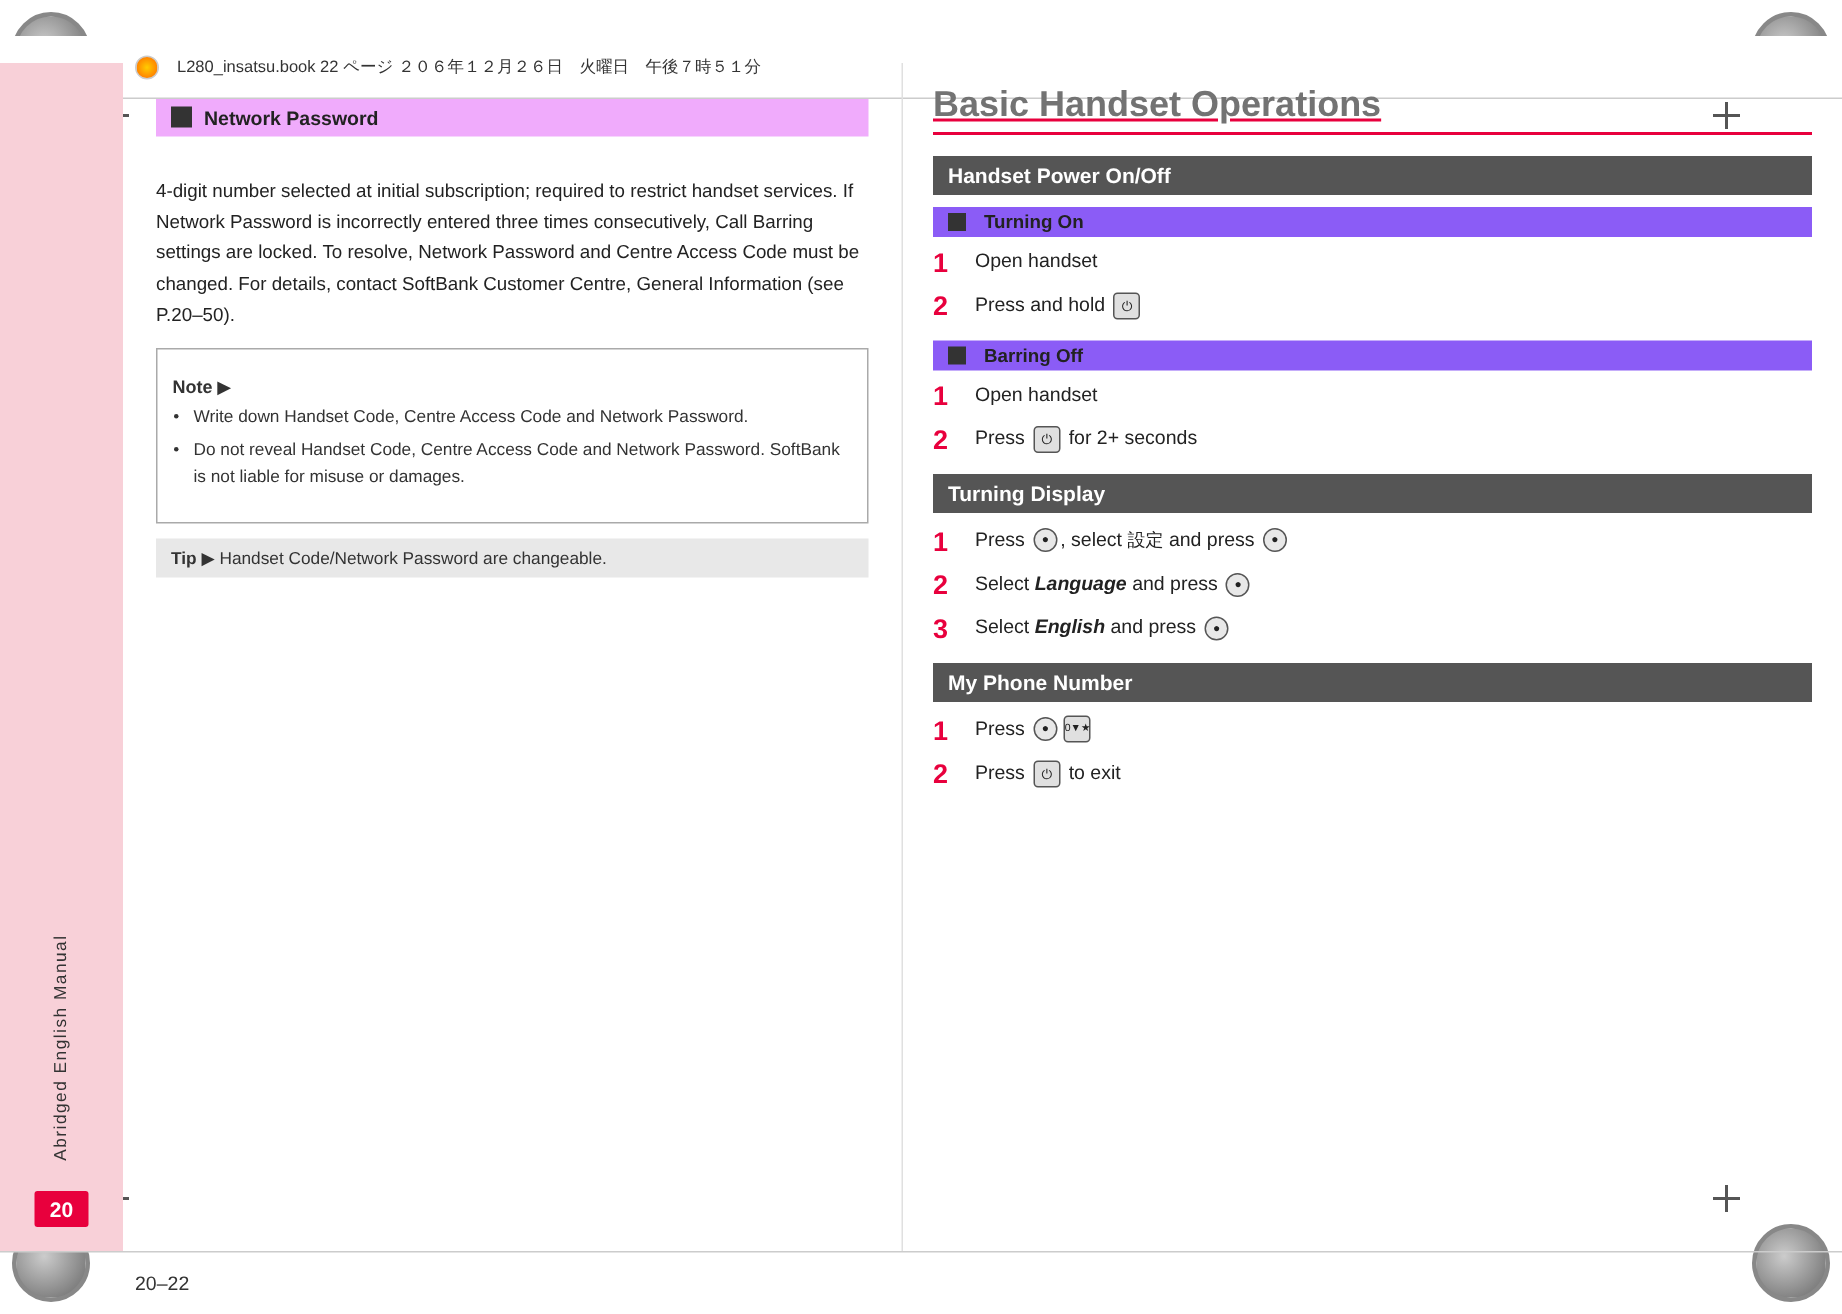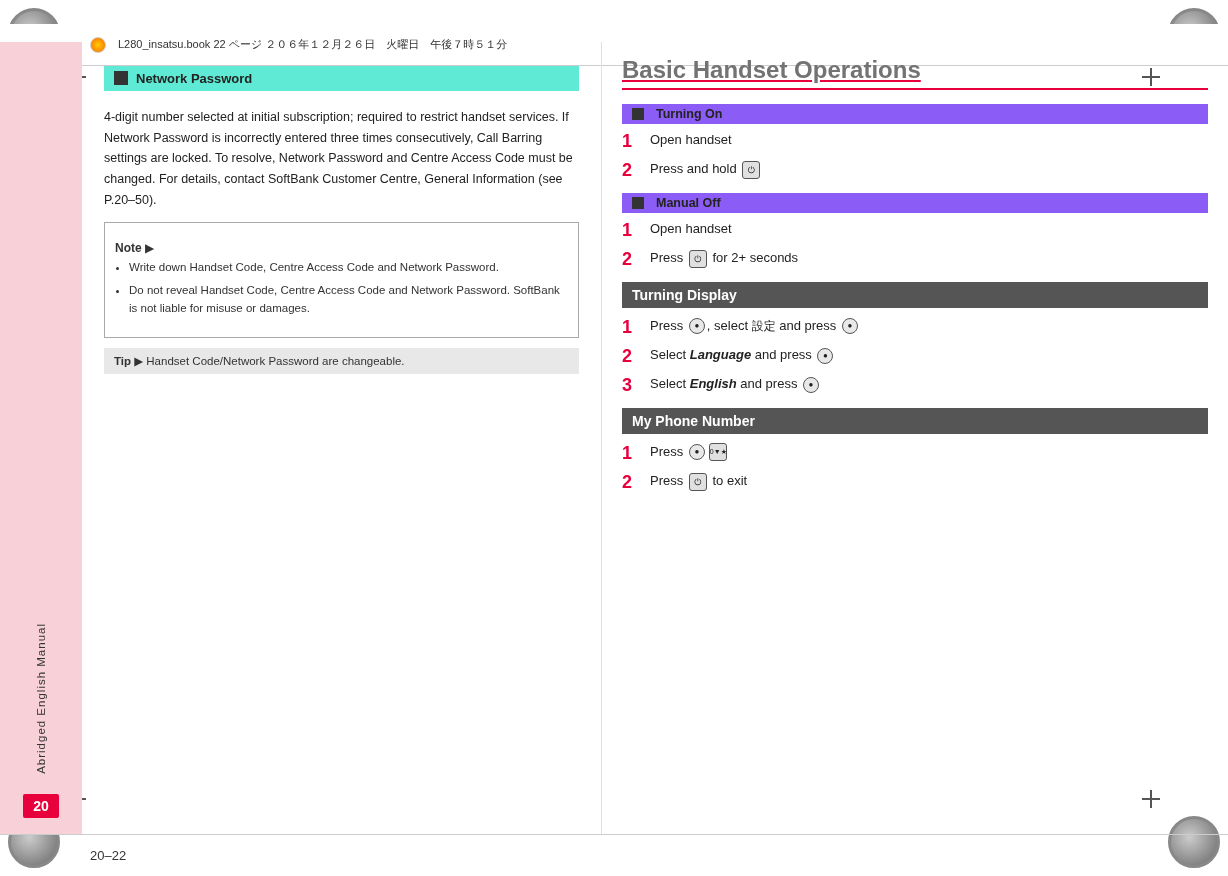--- a/index.html
+++ b/index.html
@@ -116,28 +116,28 @@
     
     .left-col {
       width: 520px;
       padding: 24px 22px 16px 22px;
       flex-shrink: 0;
       border-right: 1px solid #e0e0e0;
     }
 
     
     .section-header-gray {
-      background: #5eead4;
+      background: #f0abfc;
       padding: 5px 10px;
       font-size: 13px;
       font-weight: bold;
       color: #222;
       display: flex;
       gap: 8px;
-      margin-bottom: 16px;
+      margin-bottom: 26px;
     }
     .section-header-gray .black-rect {
       width: 14px; height: 14px;
       background: #333;
       flex-shrink: 0;
     }
 
     .body-text {
       font-size: 12.5px;
       line-height: 1.65;
@@ -349,39 +349,42 @@
       <span> ▶ </span>
       <span>Handset Code/Network Password are changeable.</span>
     </div>
 
   </div>
 
   <div class="right-col">
 
     <div class="main-title">Basic Handset Operations</div>
 
+    <div class="section-bar">
+      <span>Handset Power On/Off</span>
+    </div>
 
     <div class="subsection-bar">
       <div class="black-sq"></div>
       <span>Turning On</span>
     </div>
     <div class="steps-list">
       <div class="step-item">
         <span class="step-num">1</span>
         <span>Open handset</span>
       </div>
       <div class="step-item">
         <span class="step-num">2</span>
         <span>Press and hold <span class="btn-icon">⏻</span></span>
       </div>
     </div>
 
     <div class="subsection-bar">
       <div class="black-sq"></div>
-      <span>Manual Off</span>
+      <span>Barring Off</span>
     </div>
     <div class="steps-list">
       <div class="step-item">
         <span class="step-num">1</span>
         <span>Open handset</span>
       </div>
       <div class="step-item">
         <span class="step-num">2</span>
         <span>Press <span class="btn-icon">⏻</span> for 2+ seconds</span>
       </div>

